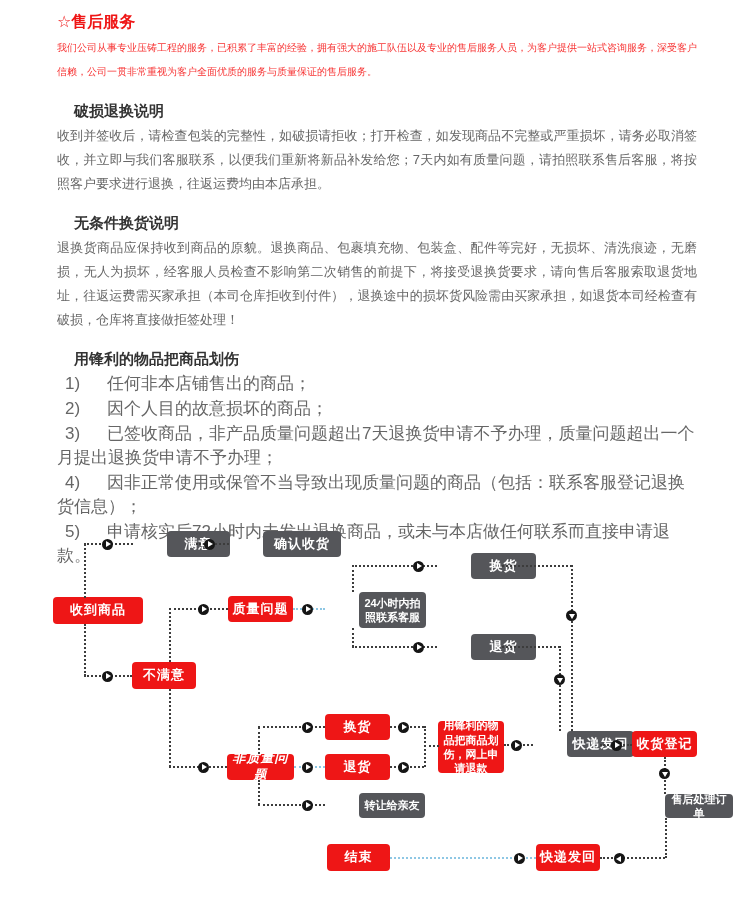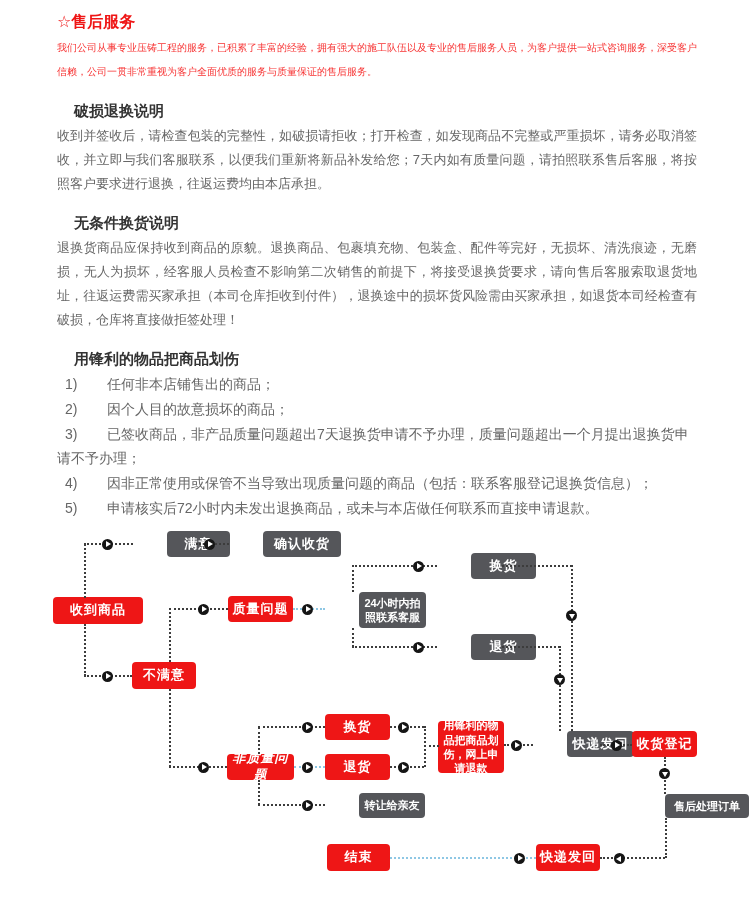--- a/index.html
+++ b/index.html
@@ -6,21 +6,21 @@
   body{
     width:750px;height:900px;background:#ffffff;overflow:hidden;position:relative;
     font-family:"Liberation Sans","DejaVu Sans",sans-serif;
     -webkit-font-smoothing:antialiased;
   }
   .content{width:640px;padding:12px 0 0 57px;}
   h1.title{margin:0;font-size:16px;line-height:20px;font-weight:bold;color:#ef1515;}
   p.intro{margin:4px 0 0;font-size:10px;line-height:24px;color:#f73333;}
   h2.sec{font-size:15px;line-height:18px;font-weight:bold;color:#333333;margin:18px 17px 4px;}
   p.body{margin:0;font-size:13px;line-height:24px;color:#666666;text-align:justify;}
-  ul.tlist{margin:4px 0 0;padding:0;list-style:none;font-size:14px;color:#666666;}
+  ul.tlist{margin:4px 0 0;padding:0;list-style:none;font-size:17px;color:#666666;}
   ul.tlist li{line-height:24px;margin-bottom:1px;}
   ul.tlist .num{display:inline-block;width:50px;padding-left:8px;box-sizing:border-box;}
 
   
   .flow{position:absolute;left:0;top:0;width:750px;height:900px;pointer-events:none;}
   .fbox{
     position:absolute;display:flex;align-items:center;justify-content:center;
     color:#ffffff;font-weight:bold;font-size:13px;line-height:1.3;text-align:center;
     border-radius:4px;box-sizing:border-box;padding:1px 2px;letter-spacing:1px;
   }
@@ -71,21 +71,21 @@
     <div class="fbox red" style="left: 132px; top: 662px; width: 64px; height: 27px;">不满意</div>
     <div class="fbox gray" style="left: 437px; top: 553px; width: 65px; height: 26px;">换货</div>
     <div class="fbox gray" style="left: 437px; top: 634px; width: 65px; height: 26px;">退货</div>
     <div class="fbox red" style="left: 227px; top: 754px; width: 67px; height: 26px; font-style: italic;">非质量问题</div>
     <div class="fbox red" style="left: 325px; top: 714px; width: 65px; height: 26px;">换货</div>
     <div class="fbox red" style="left: 325px; top: 754px; width: 65px; height: 26px;">退货</div>
     <div class="fbox gray small" style="left: 325px; top: 793px; width: 66px; height: 25px;">转让给亲友</div>
     <div class="fbox red small" style="left: 438px; top: 721px; width: 66px; height: 52px;">用锋利的物品把商品划伤，网上申请退款</div>
     <div class="fbox gray" style="left: 533px; top: 731px; width: 67px; height: 26px;">快递发回</div>
     <div class="fbox red" style="left: 632px; top: 731px; width: 65px; height: 26px;">收货登记</div>
-    <div class="fbox gray small" style="left: 631px; top: 794px; width: 84px; height: 24px;">售后处理订单</div>
+    <div class="fbox gray small" style="left: 631px; top: 794px; width: 68px; height: 24px;">售后处理订单</div>
     <div class="fbox red" style="left: 327px; top: 844px; width: 63px; height: 27px;">结束</div>
     <div class="fbox red" style="left: 536px; top: 844px; width: 64px; height: 27px;">快递发回</div>
     <div class="fline v" style="left: 84px; top: 544px; height: 54px;"></div>
     <div class="fline h" style="left: 84px; top: 543px; width: 49px;"></div>
     <div class="fline h" style="left: 196px; top: 543px; width: 33px;"></div>
     <div class="fline v" style="left: 84px; top: 624px; height: 52px;"></div>
     <div class="fline h" style="left: 84px; top: 675px; width: 48px;"></div>
     <div class="fline v" style="left: 169px; top: 608px; height: 54px;"></div>
     <div class="fline h" style="left: 169px; top: 608px; width: 59px;"></div>
     <div class="fline h blue" style="left: 293px; top: 608px; width: 32px;"></div>

